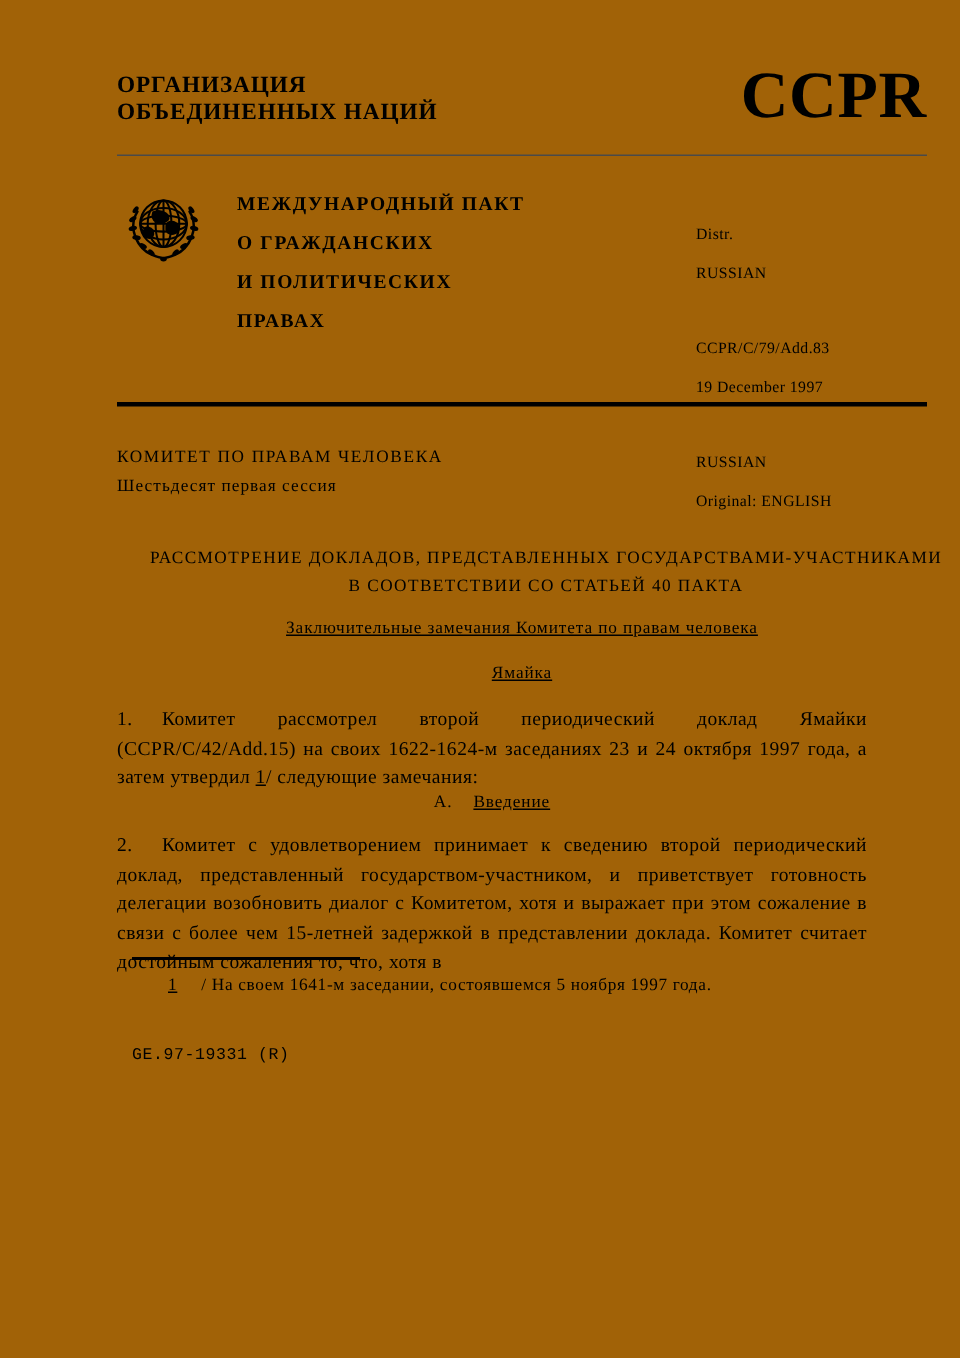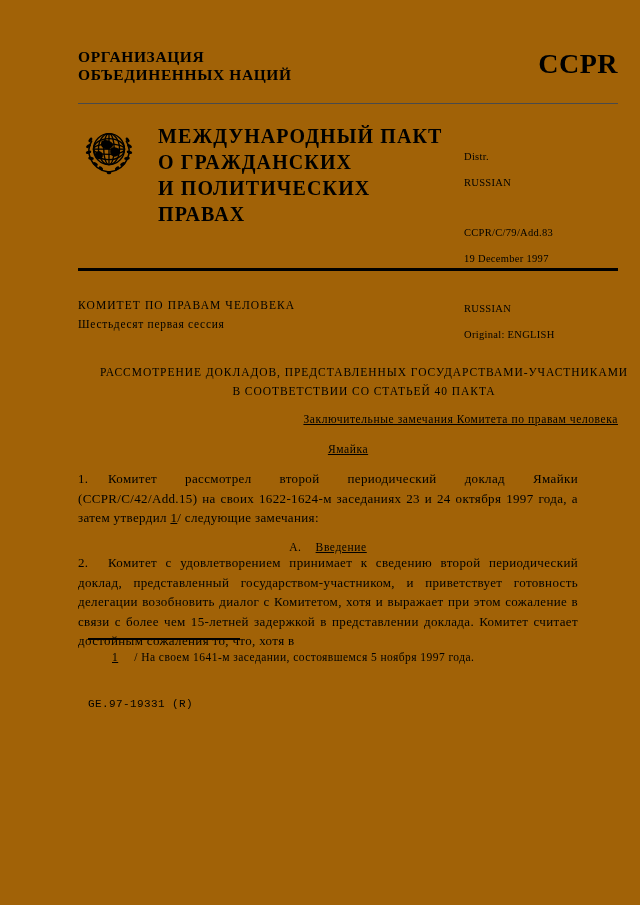--- a/index.html
+++ b/index.html
@@ -42,21 +42,21 @@
     line-height: 18px;
     letter-spacing: 0.6px;
     white-space: pre-line;
   }
   .doc-symbol {
     position: absolute;
     right: 0;
     top: -4px;
     font-family: "Liberation Serif", serif;
     font-weight: bold;
-    font-size: 28px;
+    font-size: 44px;
     line-height: 40px;
     letter-spacing: 0.5px;
   }
 
   .rule-thin {
     position: absolute;
     left: 78px;
     top: 103px;
     width: 540px;
     height: 1px;
@@ -77,21 +77,21 @@
     top: 2px;
     width: 62px;
     height: 62px;
   }
   .treaty-title {
     position: absolute;
     left: 80px;
     top: 5px;
     font-family: "Liberation Serif", serif;
     font-weight: bold;
-    font-size: 20px;
+    font-size: 13px;
     line-height: 26px;
     letter-spacing: 1.1px;
     white-space: pre-line;
   }
   .distr-block {
     position: absolute;
     left: 386px;
     top: 6px;
     font-family: Liberation Serif, serif;
     font-size: 10.5px;
@@ -136,21 +136,21 @@
     line-height: 19px;
     letter-spacing: 0.95px;
     white-space: pre-line;
   }
 
   .sub-title {
     position: absolute;
     left: 78px;
     top: 413px;
     width: 540px;
-    text-align: right;
+    text-align: center;
     font-family: "Liberation Serif", serif;
     font-size: 11.5px;
     letter-spacing: 0.6px;
   }
   .sub-title span { text-decoration: underline; }
 
   .country {
     position: absolute;
     left: 78px;
     top: 443px;
@@ -179,21 +179,20 @@
 
   .section-head {
     position: absolute;
     left: 78px;
     top: 529px;
     width: 500px;
     text-align: center;
     font-family: "Liberation Serif", serif;
     font-size: 11.5px;
     letter-spacing: 0.6px;
-    margin-top: 12px;
   }
   .section-head .letter { margin-right: 14px; }
   .section-head .name { text-decoration: underline; }
 
   
   .footnote-rule {
     position: absolute;
     left: 88px;
     top: 638px;
     width: 152px;

